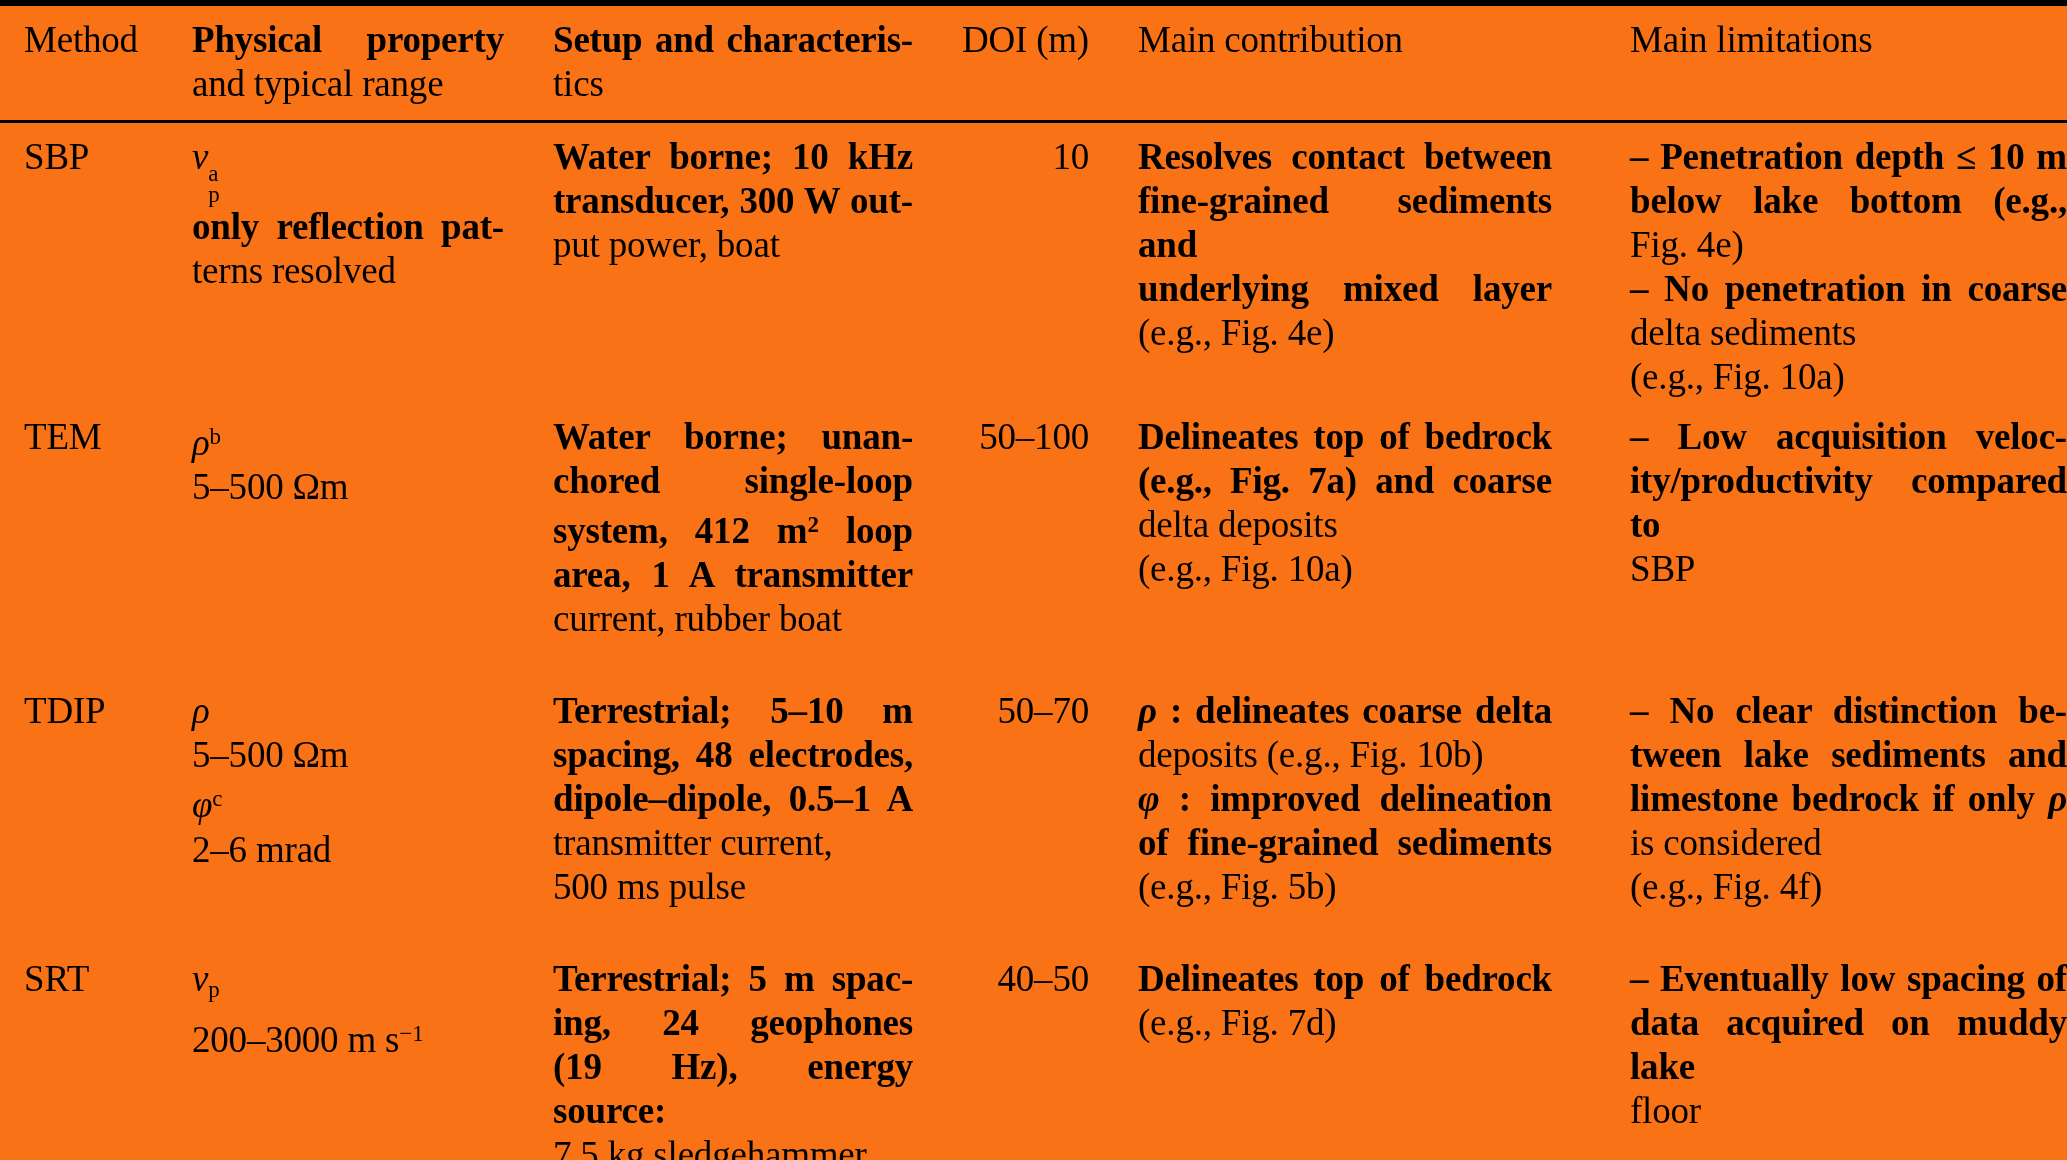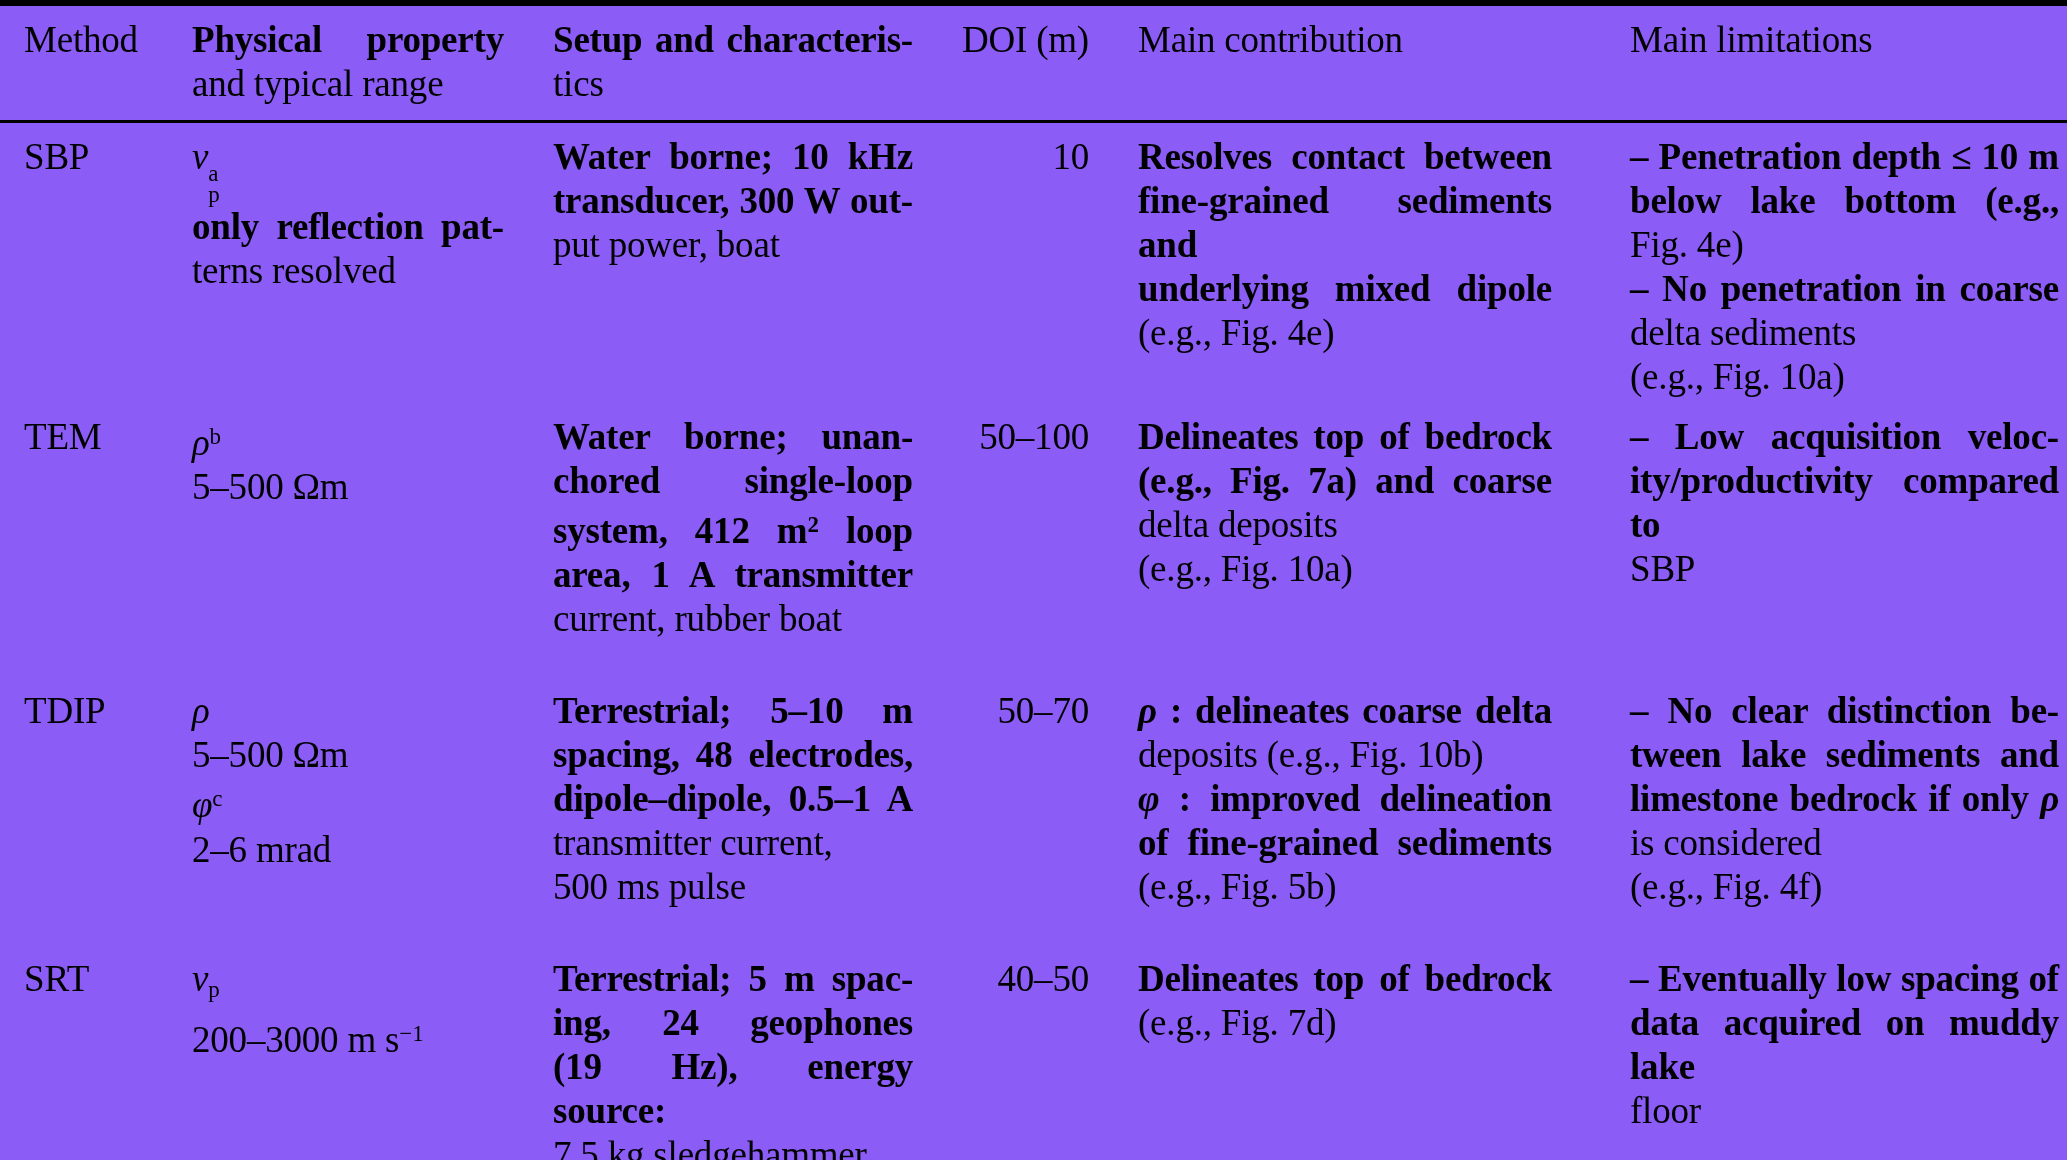--- a/index.html
+++ b/index.html
@@ -4,21 +4,21 @@
 <style>
   html, body {
     margin: 0;
     padding: 0;
     background: #ffffff;
   }
   .page {
     position: relative;
     width: 2067px;
     height: 1160px;
-    background: #8b5cf6;
+    background: #f97316;
     color: #000000;
     font-family: "Liberation Serif", "DejaVu Serif", serif;
     font-size: 37px;
     letter-spacing: -0.2px;
     overflow: hidden;
   }
   table.methods {
     border-collapse: collapse;
     table-layout: fixed;
     width: 2067px;
@@ -48,21 +48,21 @@
   tr.row-sbp  td { padding-bottom: 4px; }
   tr.row-tem  td { padding-bottom: 36px; }
   tr.row-tdip td { padding-bottom: 36px; margin-left: 36px; }
   tr.row-srt  td { padding-bottom: 7px; }
 
   .col-method      { padding-left: 24px; }
   .col-physical    { padding-right: 49px; }
   .col-setup       { padding-right: 43px; }
   .col-doi         { text-align: right; padding-right: 49px; }
   .col-contrib     { padding-right: 78px; }
-  .col-limit       { padding-right: 8px; }
+  .col-limit       { padding-right: 0; }
 
   .ln {
     line-height: 44px;
     min-height: 44px;
   }
   .ln.j {
     text-align: justify;
     text-align-last: justify;
     font-weight: bold;
   }
@@ -144,21 +144,21 @@
             <div class="ln j">Water borne; 10 kHz</div>
             <div class="ln j">transducer, 300 W out-</div>
             <div class="ln">put power, boat</div>
           </td>
           <td class="col-doi">
             <div class="ln">10</div>
           </td>
           <td class="col-contrib">
             <div class="ln j">Resolves contact between</div>
             <div class="ln j">fine-grained sediments and</div>
-            <div class="ln j">underlying mixed dipole</div>
+            <div class="ln j">underlying mixed layer</div>
             <div class="ln">(e.g., Fig. 4e)</div>
           </td>
           <td class="col-limit">
             <div class="ln j">– Penetration depth ≤ 10 m</div>
             <div class="ln j">below lake bottom (e.g.,</div>
             <div class="ln">Fig. 4e)</div>
             <div class="ln j gap">– No penetration in coarse</div>
             <div class="ln">delta sediments</div>
             <div class="ln">(e.g., Fig. 10a)</div>
           </td>

